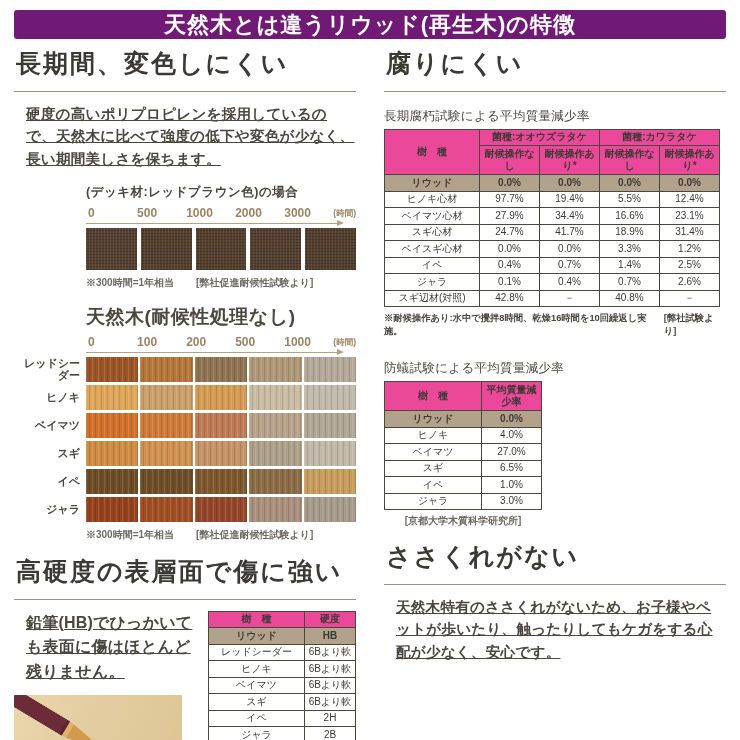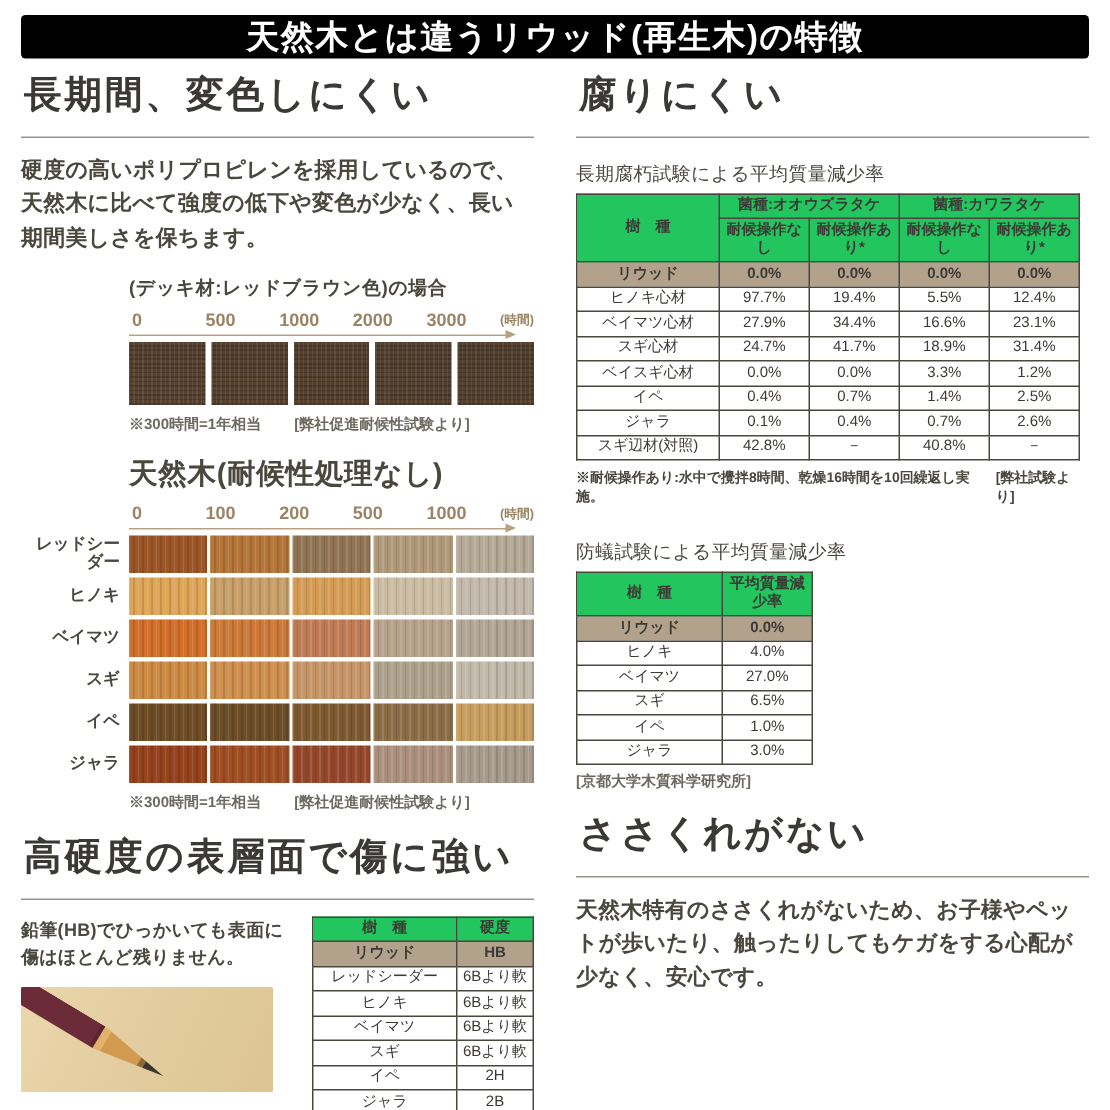--- a/index.html
+++ b/index.html
@@ -18,21 +18,21 @@
   .cols{display:flex;gap:28px;margin-top:9px;}
   .col{width:342px;}
   
   h2{
     font-family:"Liberation Serif","DejaVu Serif",serif;font-weight:600;
     font-size:25px;color:#3b3935;margin:0 0 11px 0;padding:2px 0 13px 2px;
     border-bottom:1px solid #96938d;letter-spacing:2px;line-height:1.1;
   }
   .body-text{
     font-size:14.6px;font-weight:bold;color:#4a473f;line-height:1.55;
-    margin:0 0 14px 0;letter-spacing:.2px;
+    margin:0 0 14px 12px;letter-spacing:.2px;text-decoration:underline;
   }
   
   .chart-indent{margin-left:72px;}
   .chart-title{font-size:12.5px;font-weight:bold;line-height:1.35;margin-bottom:5px;letter-spacing:.5px;}
   .axis{display:flex;align-items:flex-end;}
   .axis .tick{flex:1;font-size:12px;font-weight:bold;color:#9b8465;padding-left:2px;}
   .axis .unit{font-size:8.5px;font-weight:bold;color:#9b8465;white-space:nowrap;padding-left:2px;}
   .axis-line{position:relative;height:1px;background:#b7a183;margin:3px 14px 4px 0;}
   .axis-line::after{
     content:"";position:absolute;right:-2px;top:-3px;width:0;height:0;
@@ -60,50 +60,50 @@
     color:#4a473f;line-height:1.15;letter-spacing:0;
   }
   .ngrid-cells{display:flex;gap:2px;flex:1;}
   .ngrid-cells .swatch{height:25px;}
   
   table.t{border-collapse:collapse;table-layout:fixed;}
   table.t th,table.t td{
     border:1px solid #4a473f;text-align:center;vertical-align:middle;
     font-size:10px;padding:1.5px 1px;color:#3c3a35;line-height:1.25;
   }
-  table.t th{background:#22c55e;font-weight:bold;}
+  table.t th{background:#ec4899;font-weight:bold;}
   table.t tr.hl td{background:#b2a28c;font-weight:bold;}
-  .tbl-caption{font-size:10px;color:#6d6a62;font-weight:bold;margin-top:4px;text-align:left;}
+  .tbl-caption{font-size:10px;color:#6d6a62;font-weight:bold;margin-top:4px;text-align:center;}
   .tbl-label{font-size:12.5px;font-weight:normal;margin:0 0 4px 0;letter-spacing:.3px;}
   .footnote{display:flex;justify-content:space-between;font-size:9.3px;font-weight:bold;color:#4a473f;margin-top:5px;}
   
   .hard-flex{display:flex;gap:12px;}
   .hard-left{width:182px;}
-  .hard-left .body-text{font-size:12px;margin-bottom:10px;}
+  .hard-left .body-text{font-size:16px;margin-bottom:10px;}
   
   .photo{
     position:relative;width:168px;height:70px;overflow:hidden;border-radius:1px;
     background:linear-gradient(115deg,#ead7ab 0%,#e3cda0 45%,#dcc494 100%);
   }
   .pencil{
     position:absolute;left:-14px;top:-16px;width:132px;height:17px;
     transform:rotate(31deg);transform-origin:left top;
     background:linear-gradient(90deg,#4f1f2c 0 8%,#6b2b38 8% 60%,#5a2430 60% 62%,#e3b169 62% 66%,#d29a4f 66% 86%,#8a6a3a 86% 89%,#3b352e 89%);
     clip-path:polygon(0 0,62% 0,100% 50%,62% 100%,0 100%);
     filter:drop-shadow(1px 2px 1px rgba(120,100,60,.45));
   }
   .mt14{margin-top:14px;}
   .mt16{margin-top:16px;}
 </style>
 </head>
 <body>
 
 <div class="page">
 
-  <div class="banner" style="background:#000000">
+  <div class="banner" style="background:#701a75">
     <span>天然木とは違うリウッド(再生木)の特徴</span>
   </div>
 
   <div class="cols">
 
     <div class="col">
 
       <h2>長期間、変色しにくい</h2>
       <p class="body-text">硬度の高いポリプロピレンを採用しているので、天然木に比べて強度の低下や変色が少なく、長い期間美しさを保ちます。</p>
 

